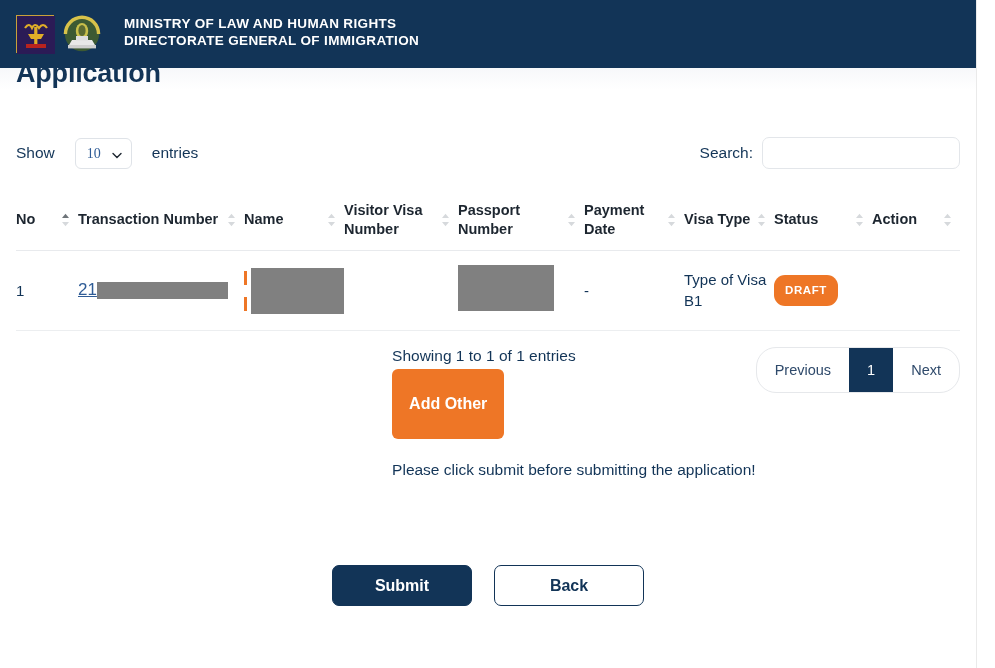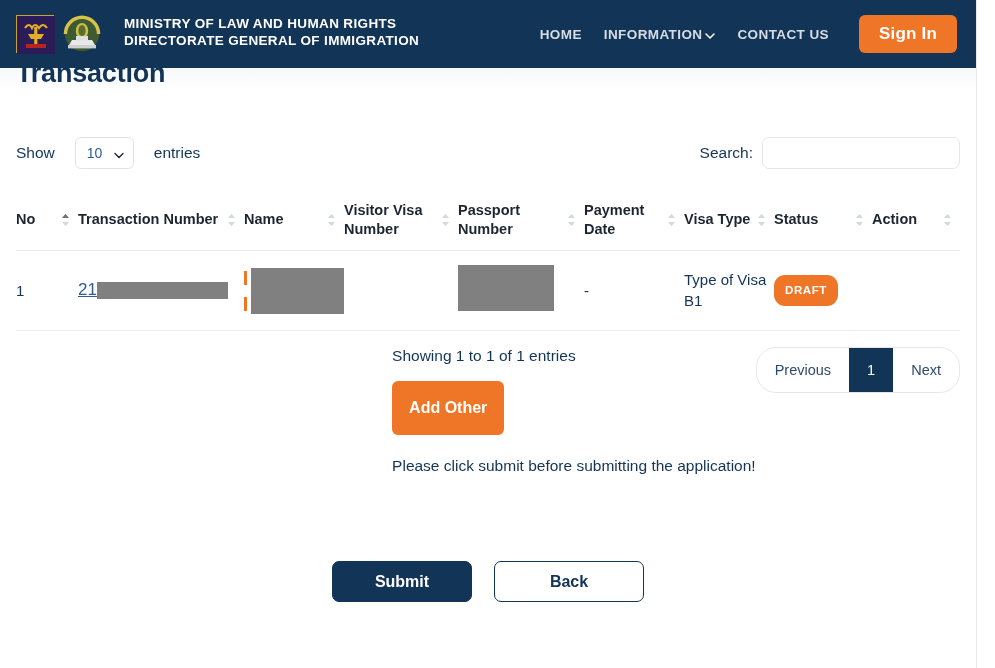--- a/index.html
+++ b/index.html
@@ -139,21 +139,21 @@
     display: inline-block;
   }
   select.entries-select {
     appearance: none;
     -webkit-appearance: none;
     border: 1px solid #dfe3e8;
     border-radius: 6px;
     background: #ffffff;
     color: #2f5c96;
     font-size: 14px;
-    font-family: Liberation Sans, sans-serif;
+    font-family: Liberation Serif, serif;
     padding: 7px 30px 7px 11px;
     cursor: pointer;
     outline: none;
   }
   .select-chev {
     position: absolute;
     right: 9px; top: 50%;
     transform: translateY(-50%);
     pointer-events: none;
     width: 12px; height: 12px;
@@ -285,23 +285,23 @@
   }
 
   .btn-add-other {
     background: #ee7626;
     color: #ffffff;
     border: none;
     border-radius: 6px;
     font-size: 16px;
     font-weight: bold;
     font-family: "Liberation Sans", sans-serif;
-    padding: 18px 17px;
-    cursor: pointer;
-    margin-top: 16px;
+    padding: 26px 17px;
+    cursor: pointer;
+    margin-top: 4px;
     display: block;
   }
   .hint-text {
     margin-top: 22px;
     font-size: 15.5px;
     color: #123457;
   }
 
   
   .actions {
@@ -373,43 +373,26 @@
         <rect x="13" y="21" width="12" height="4.4" fill="#dedede"></rect>
       </svg>
     </div>
 
     <div class="brand-text">
       <div>MINISTRY OF  LAW  AND HUMAN RIGHTS</div>
       <div>DIRECTORATE GENERAL OF IMMIGRATION</div>
     </div>
   </div>
 
-  <div class="nav-links">
-    <a class="nav-link">
-      <span>HOME</span>
-    </a>
-    <a class="nav-link">
-      <span>INFORMATION</span>
-      <span class="chev">
-        <svg viewBox="0 0 10 10" width="10" height="10" aria-hidden="true">
-          <path d="M1 3 L5 7 L9 3" stroke="#ffffff" stroke-width="1.5" fill="none" stroke-linecap="round"></path>
-        </svg>
-      </span>
-    </a>
-    <a class="nav-link">
-      <span>CONTACT US</span>
-    </a>
-    <button class="signin-btn">Sign In</button>
-  </div>
 </div>
 
 <div class="page">
   <div class="content">
 
-    <h1 class="page-title">Transaction</h1>
+    <h1 class="page-title">Application</h1>
 
 
     <div class="table-controls">
       <div class="show-group">
         <span>Show</span>
         <span class="select-wrap">
           <select class="entries-select">
             <option>10</option>
           </select>
           <span class="select-chev">

